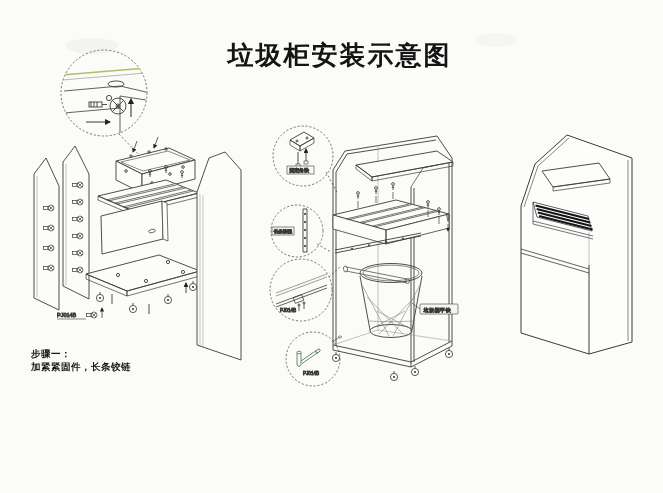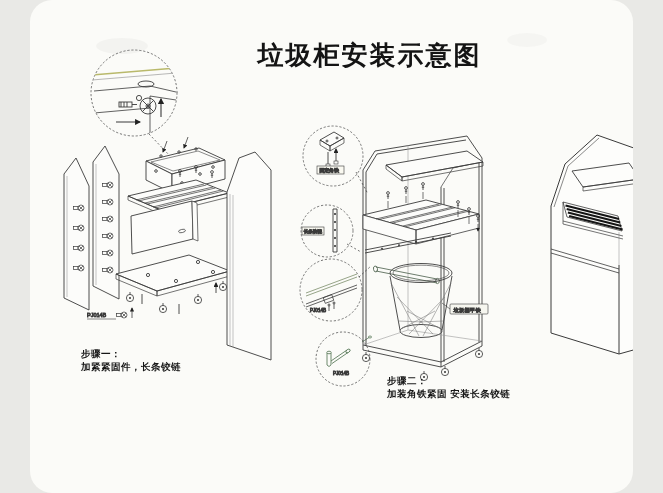--- a/index.html
+++ b/index.html
@@ -1,29 +1,29 @@
 <!DOCTYPE html>
 <html><head>
 <meta charset="utf-8">
 <style>
   html,body{margin:0;padding:0;background:#e9e9e6;}
   .canvas{
-    position:relative;width:603px;height:493px;margin:0 auto;
+    position:relative;width:663px;height:493px;margin:0 auto;
     background:#fbfbf8;overflow:hidden;
-    font-family:"Liberation Sans",sans-serif;color:#1a1a1a;border-radius:22px;
+    font-family:"Liberation Sans",sans-serif;color:#1a1a1a;
   }
   .title{
     position:absolute;left:8px;top:38px;width:663px;text-align:center;
     font-size:26px;font-weight:bold;letter-spacing:2px;color:#141414;
   }
   .step{
     position:absolute;font-size:9.5px;font-weight:bold;line-height:13px;
     letter-spacing:.5px;color:#161616;white-space:nowrap;
   }
-  .step-1{left:51px;top:347px;}
+  .step-1{left:31px;top:347px;}
   .step-2{left:357px;top:374px;}
   svg{position:absolute;left:0;top:0;}
   svg text{font-family:"Liberation Sans",sans-serif;fill:#161616;}
 </style>
 </head>
 <body>
 
 <div class="canvas">
 
   <div class="title">垃圾柜安装示意图</div>
@@ -309,18 +309,14 @@
       </g>
       <path d="M533,221 L593,236 M533,224 L593,239 M533,202 L533,224" stroke-width="0.7"></path>
       <path d="M521,249 L589,269 M521,253 L589,273" stroke-width="0.8"></path>
     </g>
   </svg>
 
   <div class="step step-1">
     <div>步骤一：</div>
     <div>加紧紧固件，长条铰链</div>
   </div>
-  <div class="step step-2">
-    <div>步骤二：</div>
-    <div>加装角铁紧固 安装长条铰链</div>
-  </div>
 
 </div>
 
 </body></html>

